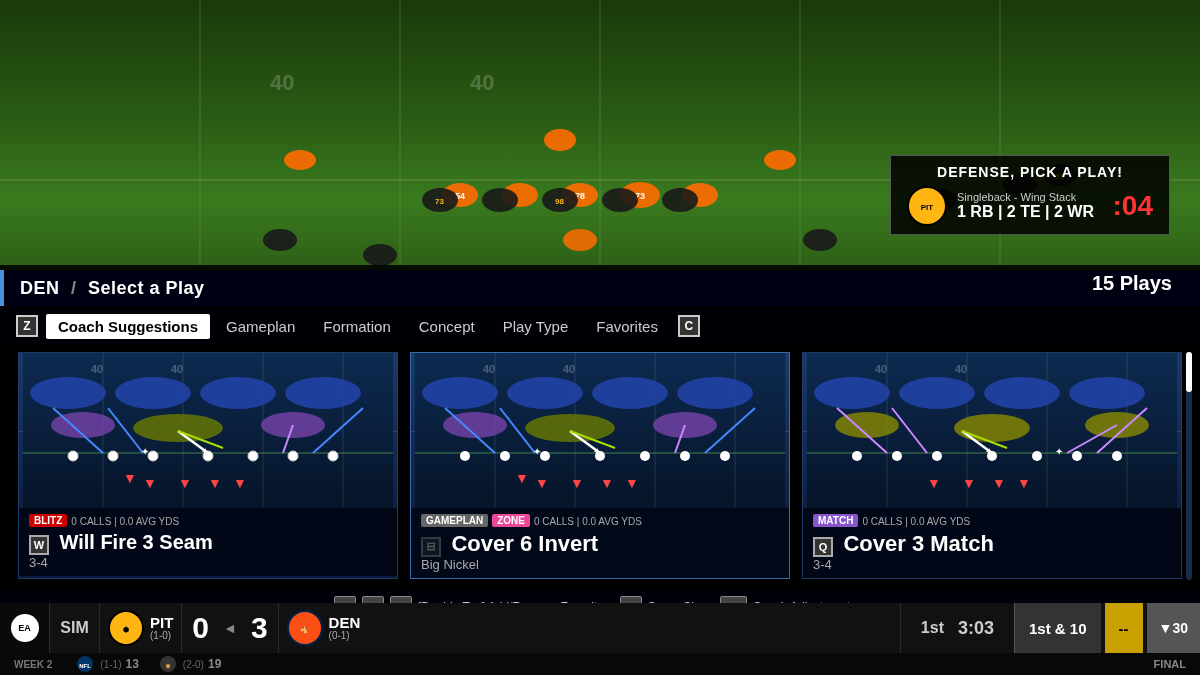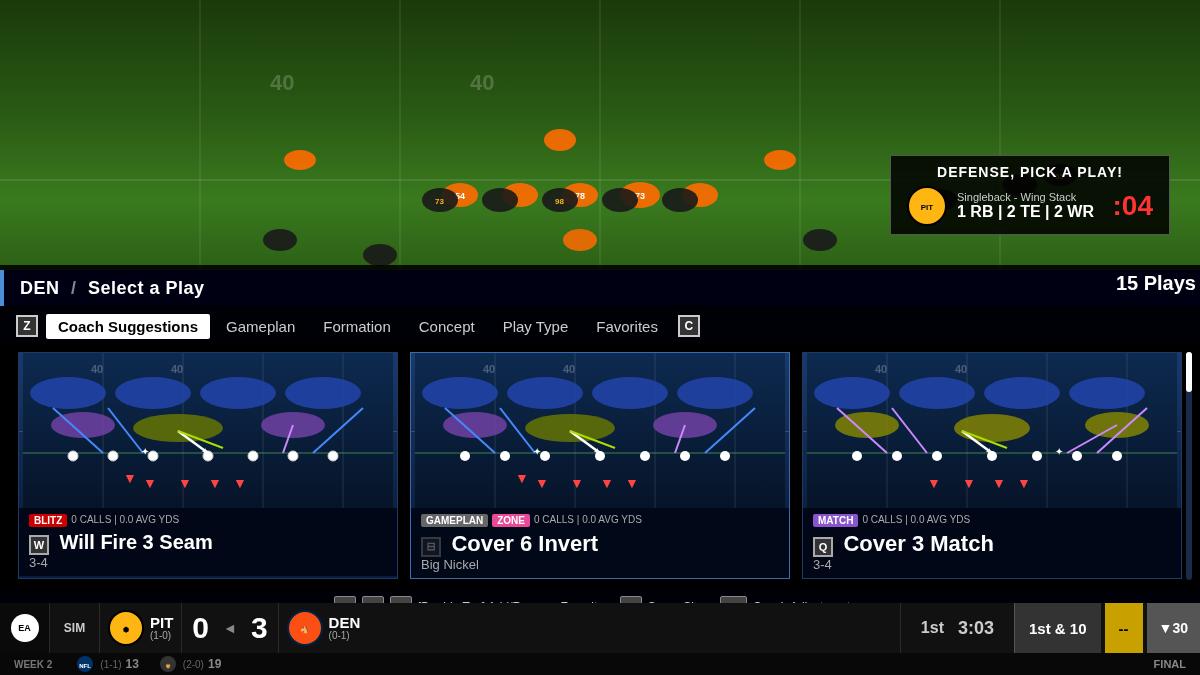--- a/index.html
+++ b/index.html
@@ -61,21 +61,21 @@
     }
     .select-header-text .divider {
       color: #888;
       margin: 0 6px;
     }
 
     
     .plays-count {
       position: absolute;
       top: 272px;
-      right: 4px;
+      right: 28px;
       color: #fff;
       font-size: 20px;
       font-weight: 700;
     }
 
     
     .nav-tabs {
       position: absolute;
       top: 308px; left: 0;
       width: 1200px;
@@ -166,21 +166,21 @@
     }
 
     
     .card-info {
       padding: 6px 10px 6px;
       background: rgba(0,5,20,0.9);
     }
 
     .card-badges {
       display: flex;
-      align-items: flex-start;
+      align-items: flex-end;
       gap: 4px;
       margin-bottom: 4px;
     }
 
     .badge {
       padding: 1px 5px;
       font-size: 10px;
       font-weight: 700;
       color: #fff;
       border-radius: 2px;
@@ -642,21 +642,21 @@
   <span class="hint-label">Coach Adjustments</span>
 </div>
 
 <div style="position:absolute;bottom:22px;left:0;width:1200px;height:50px;background:#111;display:flex;align-items:stretch;">
 
   <div style="width:50px;background:#0a0a0a;display:flex;align-items:center;justify-content:center;border-right:1px solid #2a2a2a;">
     <div class="ea-logo">EA</div>
   </div>
 
   <div style="width:50px;background:#111;display:flex;align-items:center;justify-content:center;border-right:1px solid #2a2a2a;">
-    <span style="color:#ccc;font-size:12px;font-weight:700;">SIM</span>
+    <span style="color:#ccc;font-size:16px;font-weight:700;">SIM</span>
   </div>
 
   <div style="display:flex;align-items:center;padding:0 8px;gap:6px;border-right:1px solid #2a2a2a;">
     <div style="width:36px;height:36px;background:#ffb612;border-radius:50%;border:2px solid #000;display:flex;align-items:center;justify-content:center;overflow:hidden;">
       <svg width="32" height="32" viewBox="0 0 32 32">
         <circle cx="16" cy="16" r="15" fill="#ffb612"></circle>
         <text x="16" y="20" text-anchor="middle" fill="#000" font-size="7" font-weight="900" font-family="Arial">⬢</text>
       </svg>
     </div>
     <div>

